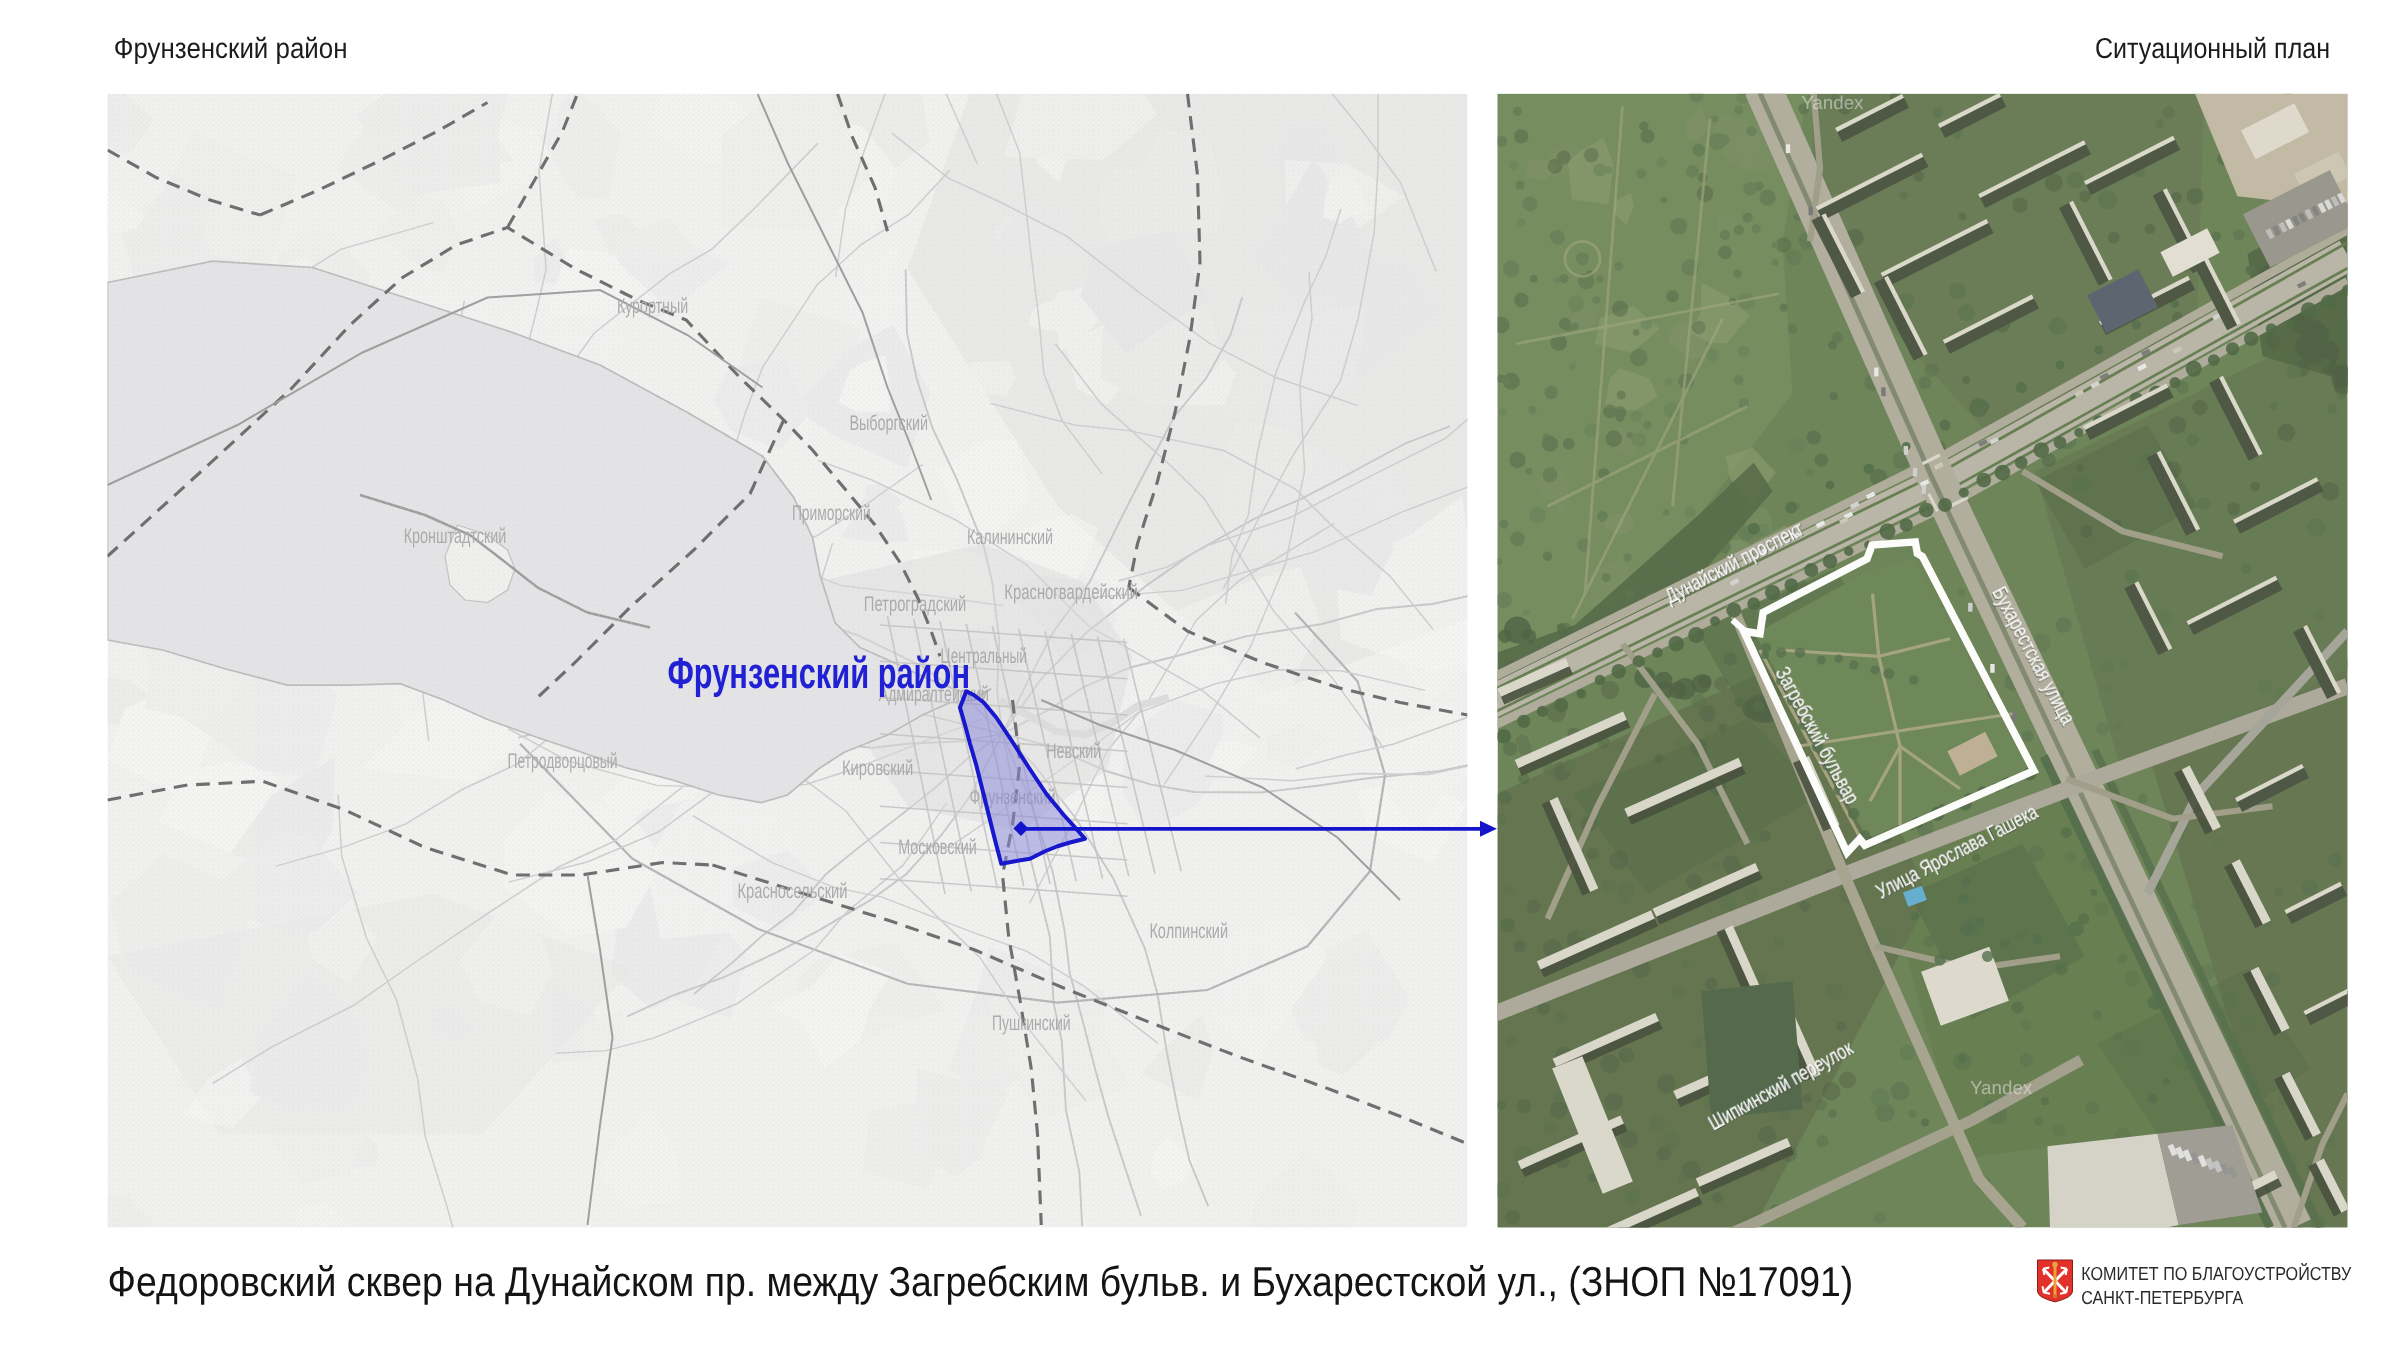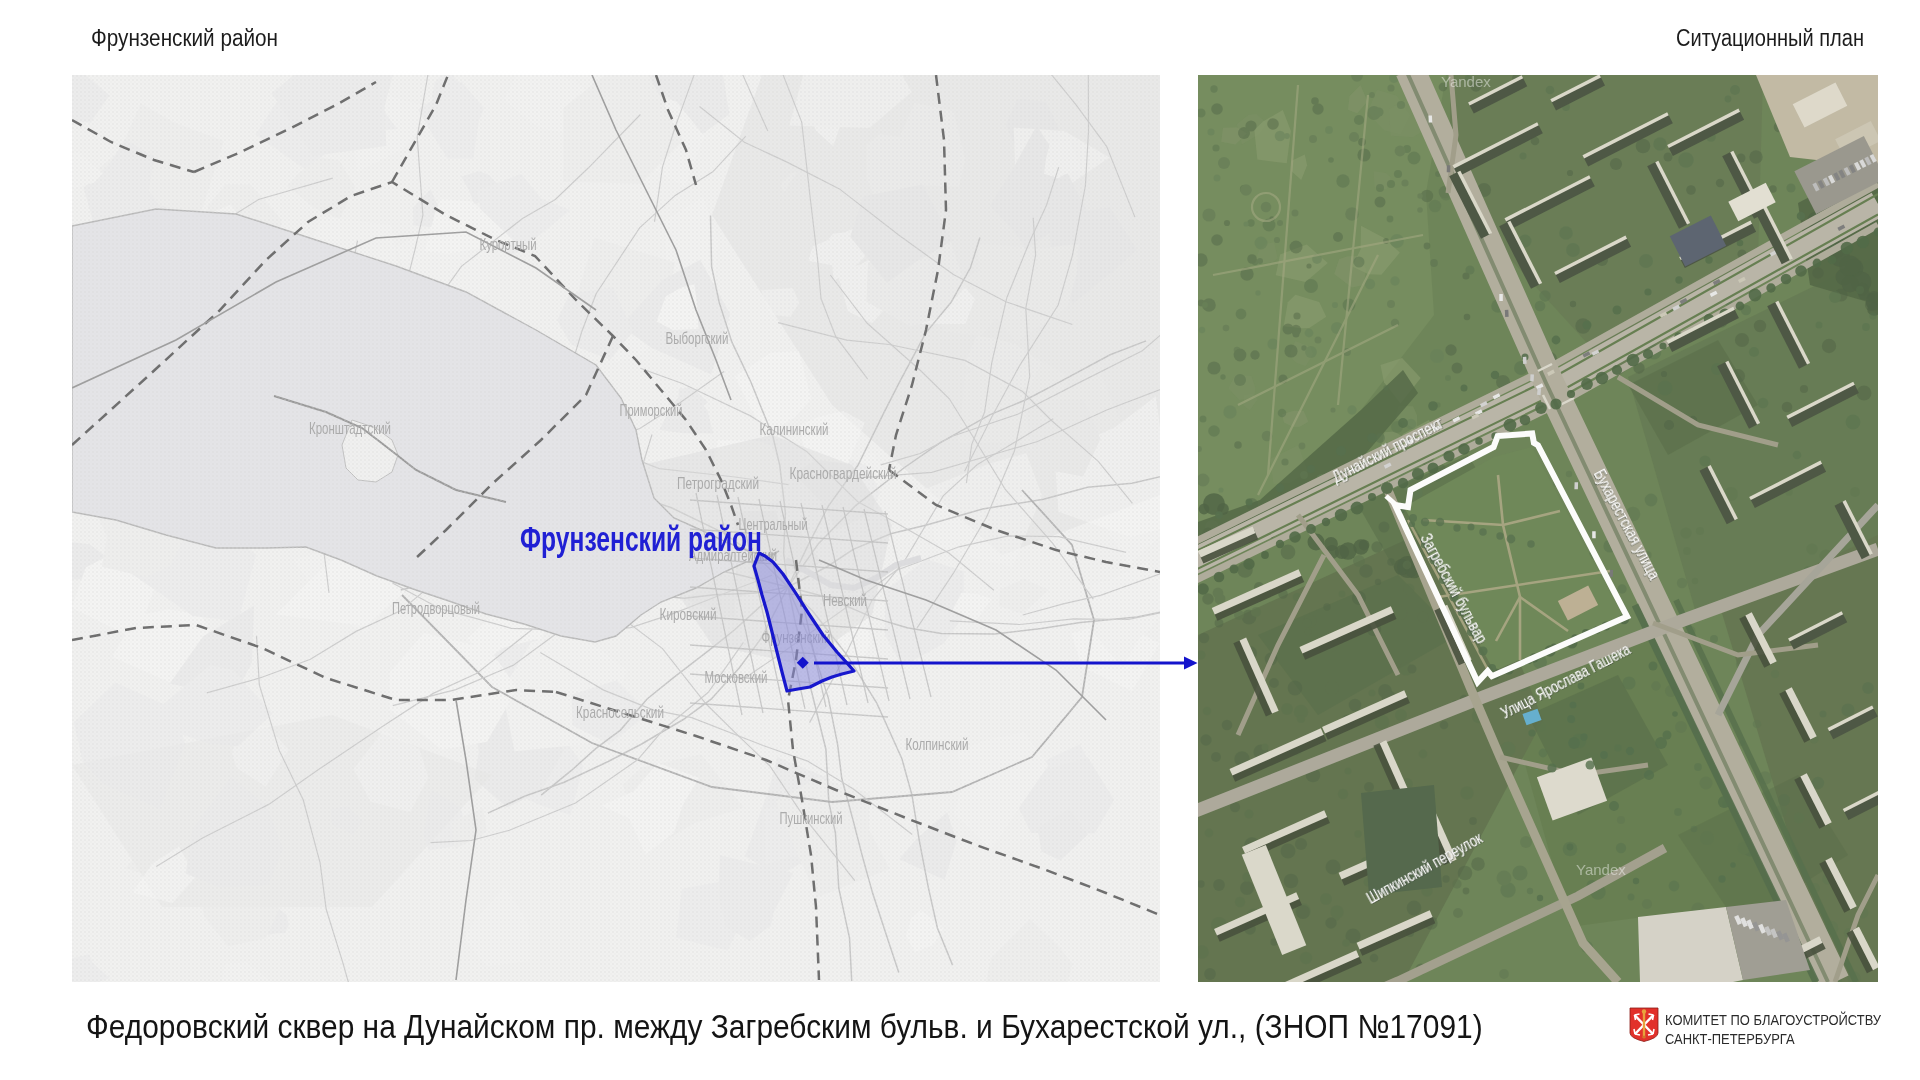--- a/index.html
+++ b/index.html
@@ -3,21 +3,21 @@
 <style>
 html,body{margin:0;padding:0;width:1920px;height:1080px;background:#ffffff;
 font-family:"Liberation Sans",sans-serif;overflow:hidden;position:relative}
 .abs{position:absolute}
 </style></head><body>
 
 <div class="abs" style="left:91px;top:25px;font-size:23px;color:#1c1c1c;transform:scaleX(0.901);transform-origin:left top;white-space:nowrap">Фрунзенский район</div>
 
 <div class="abs" style="left:1676px;top:25px;font-size:23px;color:#1c1c1c;transform:scaleX(0.872);transform-origin:left top;white-space:nowrap">Ситуационный план</div>
 
-<div class="abs" style="left:72px;top:75px;width:1108px;height:907px"><svg width="1088" height="907" viewBox="0 0 1088 907">
+<div class="abs" style="left:86px;top:75px;width:1108px;height:907px"><svg width="1088" height="907" viewBox="0 0 1088 907">
       <rect width="1088" height="907" fill="#f1f1f0"></rect>
       <polygon points="690,0 1088,0 1088,420 930,480 760,330 640,140" fill="#e9e9e8"></polygon>
       <polygon points="0,690 260,640 420,700 300,832 90,832" fill="#ebebea" opacity="0.8"></polygon>
       <g opacity="0.55">
         <polygon points="368.8,137.2 362.5,152.4 341.5,150.6 340.9,132.4 358.6,114.2" fill="#e9e9e9"></polygon>
         <polygon points="1087.5,568.5 1060.1,616.0 1009.8,591.7 999.2,558.6 1045.3,545.6" fill="#f7f7f6"></polygon>
         <polygon points="645.8,163.9 642.9,210.4 595.3,191.2 591.9,146.5 630.9,122.2" fill="#f4f4f3"></polygon>
         <polygon points="893.1,84.5 887.0,111.7 848.6,110.2 822.2,82.2 826.9,64.0 842.7,27.7 881.6,36.2" fill="#ededec"></polygon>
         <polygon points="422.4,316.2 389.9,352.4 367.5,343.6 333.9,345.9 320.5,302.5 340.7,295.0 372.6,292.9 390.6,296.1" fill="#e9e9e9"></polygon>
         <polygon points="556.0,195.0 543.1,210.3 532.9,219.4 511.2,203.7 523.6,187.3 532.1,180.0 559.9,180.0" fill="#ebebeb"></polygon>

